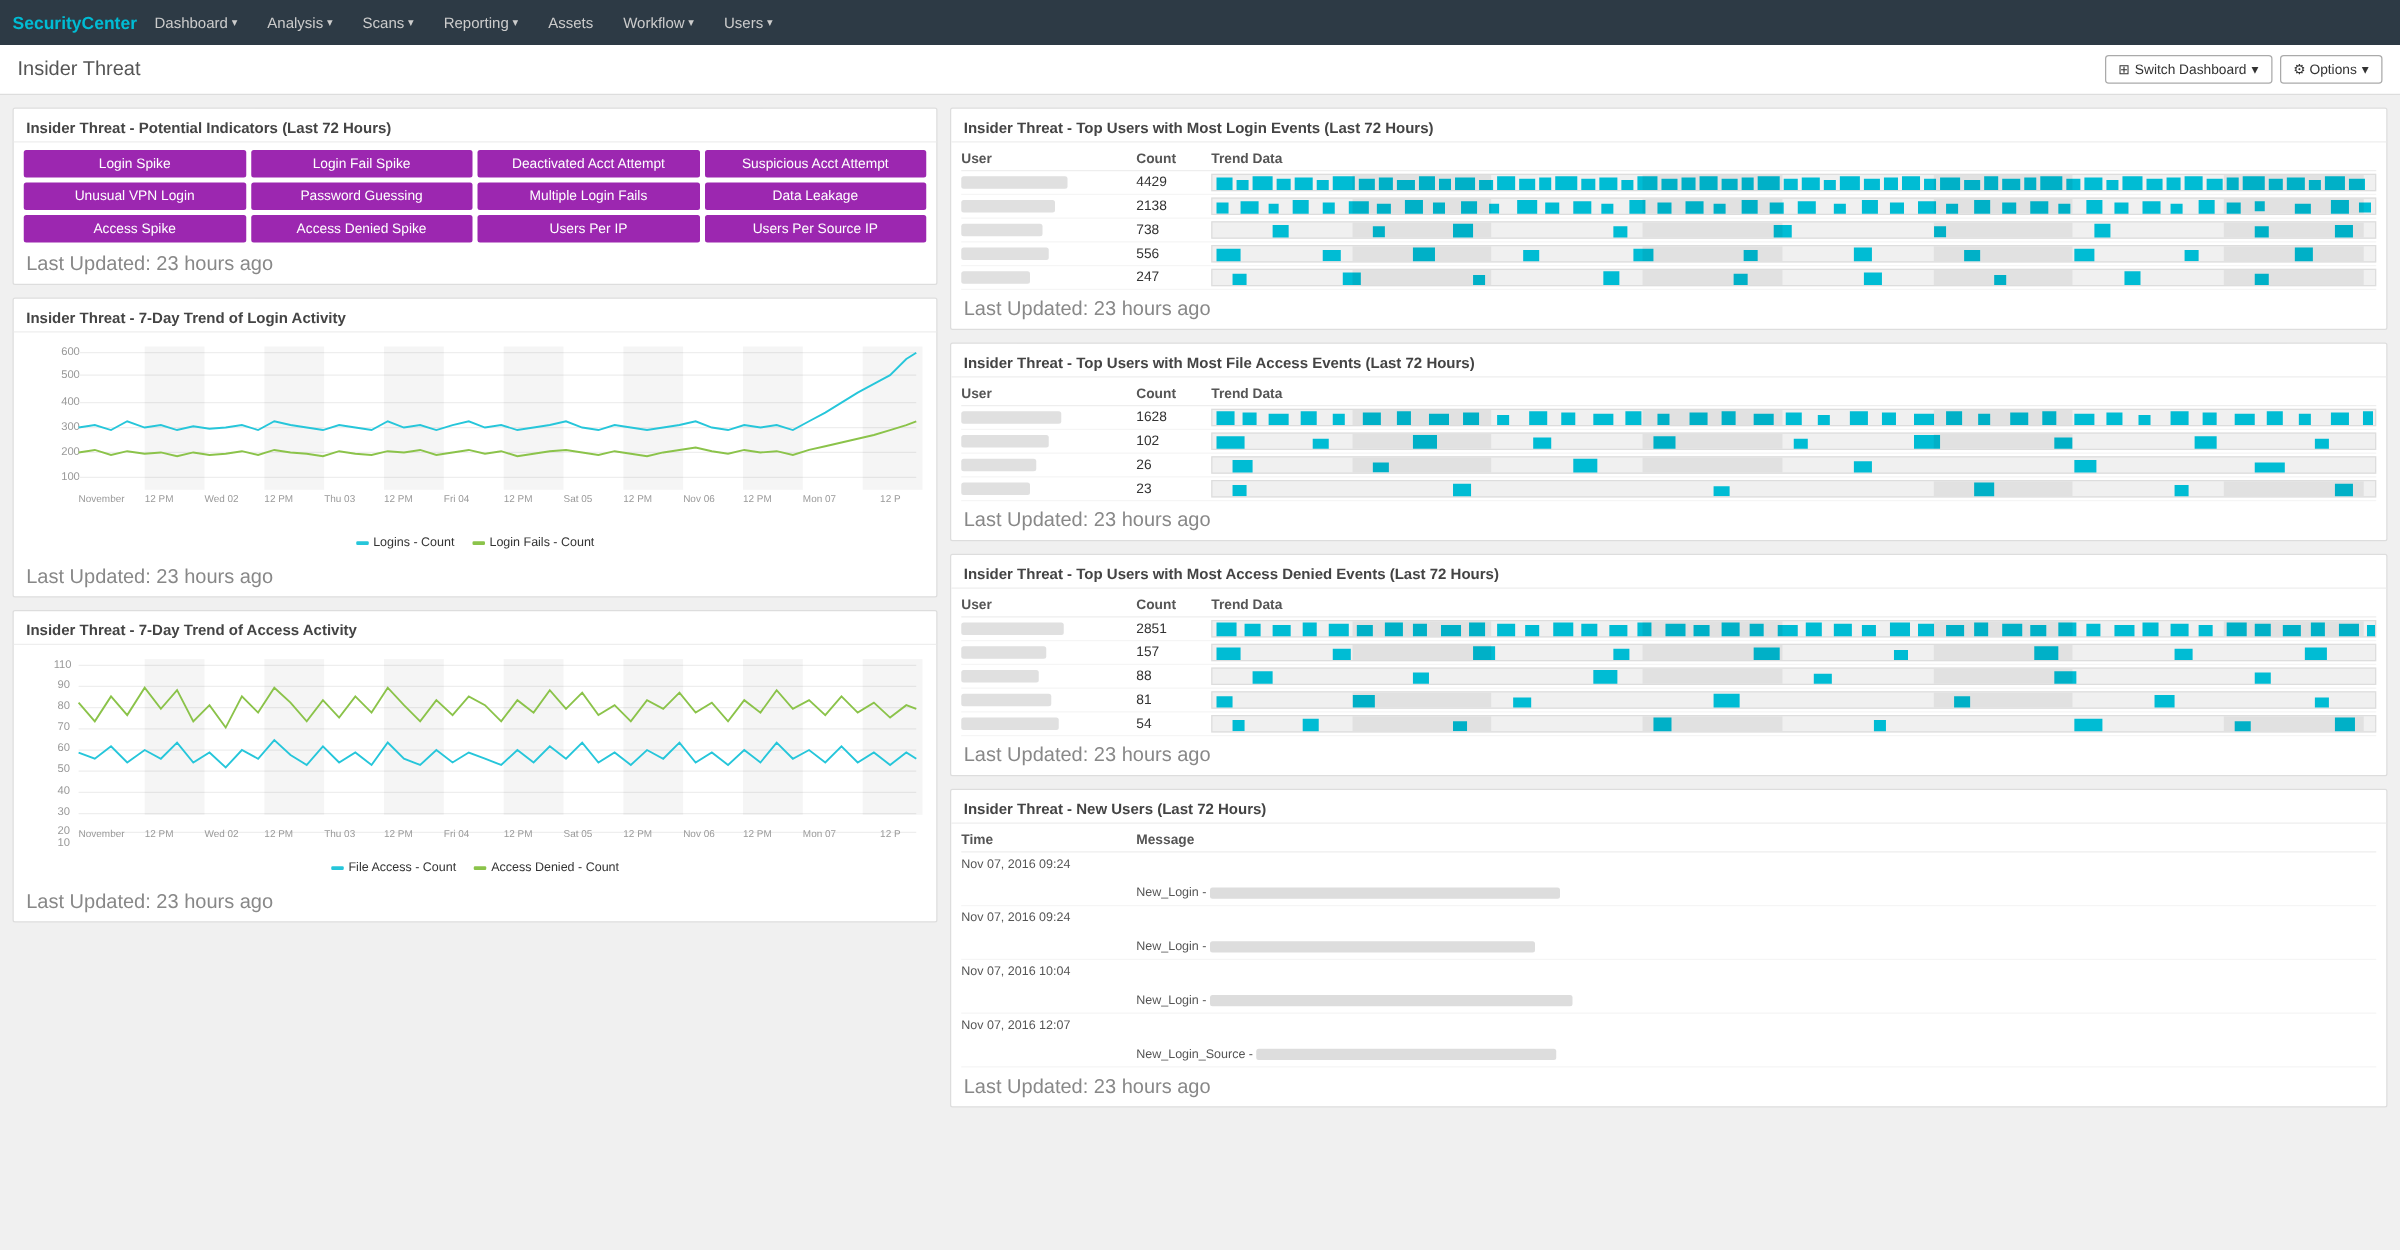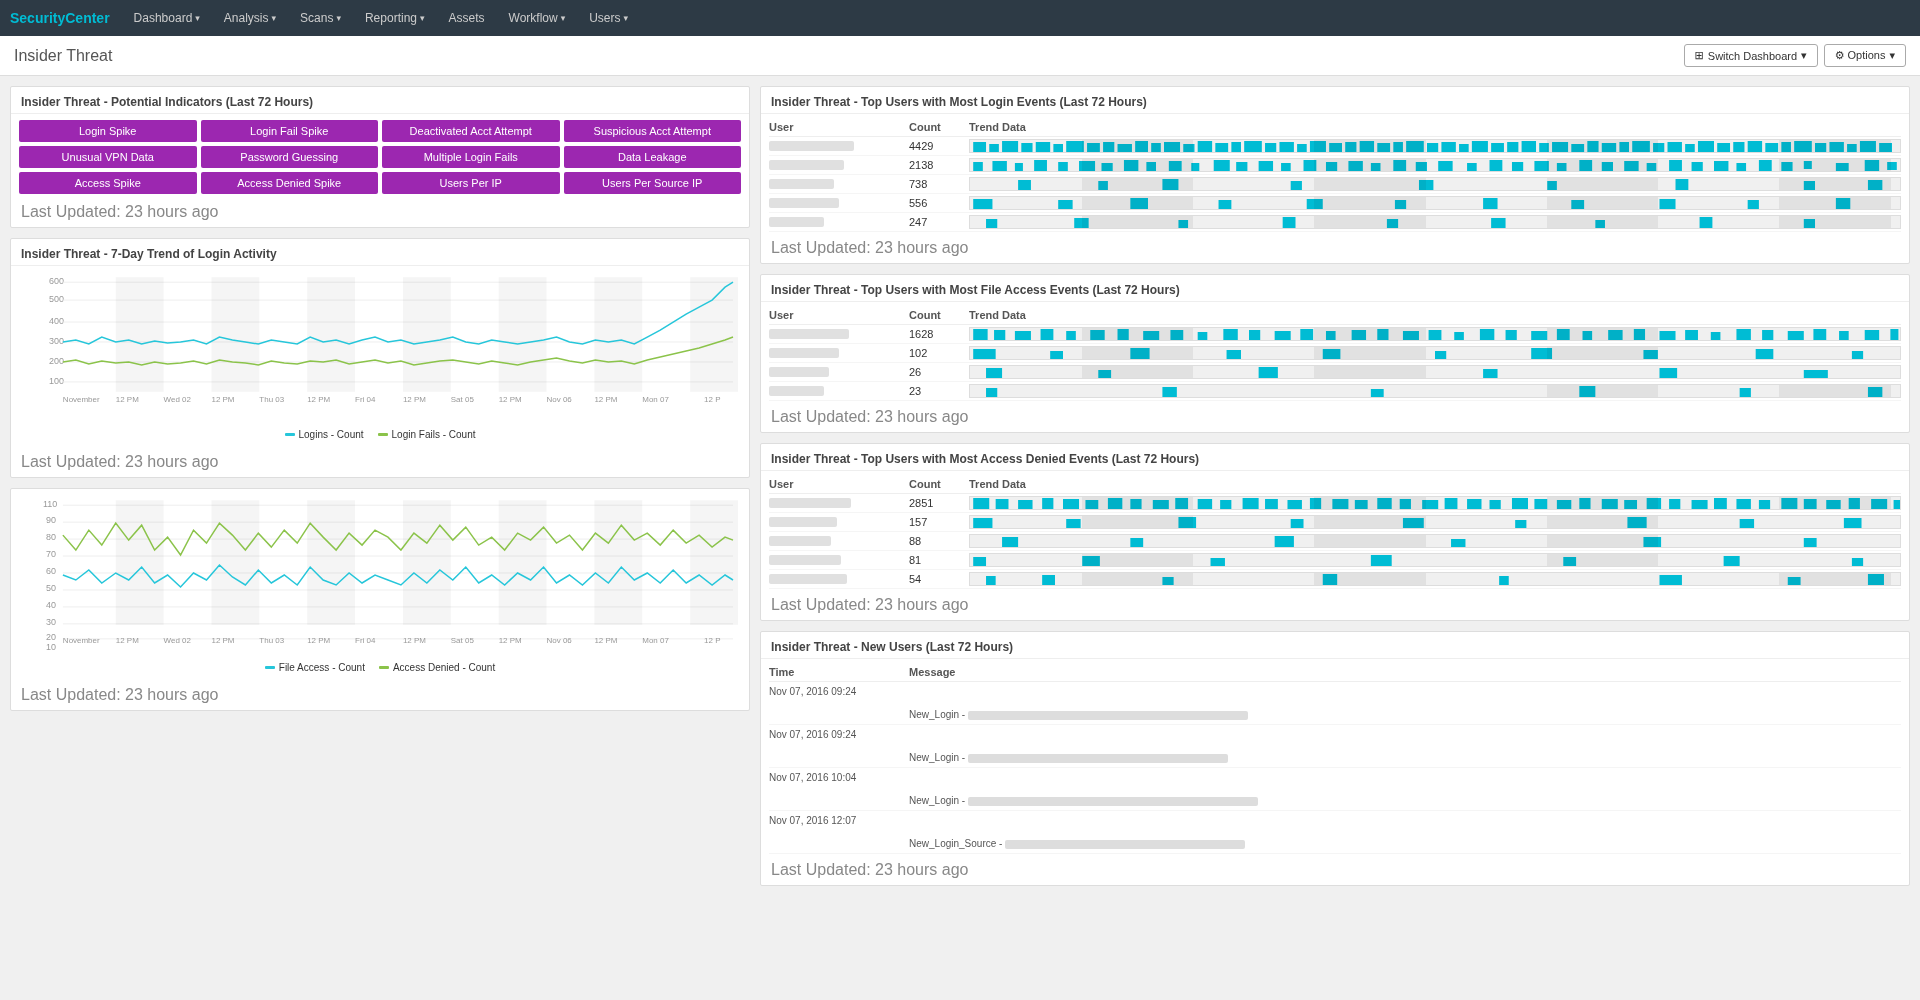--- a/index.html
+++ b/index.html
@@ -12,21 +12,20 @@
       height: 36px;
       display: flex;
       align-items: center;
       padding: 0 10px;
       gap: 4px;
     }
     .navbar-brand {
       color: #00bcd4;
       font-weight: bold;
       font-size: 14px;
-      margin-right: 10px;
     }
     .nav-item {
       color: #ccc;
       font-size: 12px;
       padding: 4px 10px;
       cursor: pointer;
       display: flex;
       align-items: center;
       gap: 3px;
     }
@@ -250,21 +249,21 @@
 
   <div class="left-col">
 
     <div class="card">
       <div class="card-title">Insider Threat - Potential Indicators (Last 72 Hours)</div>
       <div class="indicators-grid">
         <button class="indicator-btn">Login Spike</button>
         <button class="indicator-btn">Login Fail Spike</button>
         <button class="indicator-btn">Deactivated Acct Attempt</button>
         <button class="indicator-btn">Suspicious Acct Attempt</button>
-        <button class="indicator-btn">Unusual VPN Data</button>
+        <button class="indicator-btn">Unusual VPN Login</button>
         <button class="indicator-btn">Password Guessing</button>
         <button class="indicator-btn">Multiple Login Fails</button>
         <button class="indicator-btn">Data Leakage</button>
         <button class="indicator-btn">Access Spike</button>
         <button class="indicator-btn">Access Denied Spike</button>
         <button class="indicator-btn">Users Per IP</button>
         <button class="indicator-btn">Users Per Source IP</button>
       </div>
       <div class="last-updated">Last Updated: 23 hours ago</div>
     </div>
@@ -323,20 +322,21 @@
           <div class="legend-item">
             <div class="legend-dot" style="background:#8bc34a"></div>
             <span>Login Fails - Count</span>
           </div>
         </div>
       </div>
       <div class="last-updated">Last Updated: 23 hours ago</div>
     </div>
 
     <div class="card">
+      <div class="card-title">Insider Threat - 7-Day Trend of Access Activity</div>
       <div class="chart-container">
         <svg class="chart-svg" height="165" viewBox="0 0 720 165">
 
           <text x="22" y="12" font-size="9" fill="#999">110</text>
           <text x="25" y="28" font-size="9" fill="#999">90</text>
           <text x="25" y="45" font-size="9" fill="#999">80</text>
           <text x="25" y="62" font-size="9" fill="#999">70</text>
           <text x="25" y="79" font-size="9" fill="#999">60</text>
           <text x="25" y="96" font-size="9" fill="#999">50</text>
           <text x="25" y="113" font-size="9" fill="#999">40</text>

